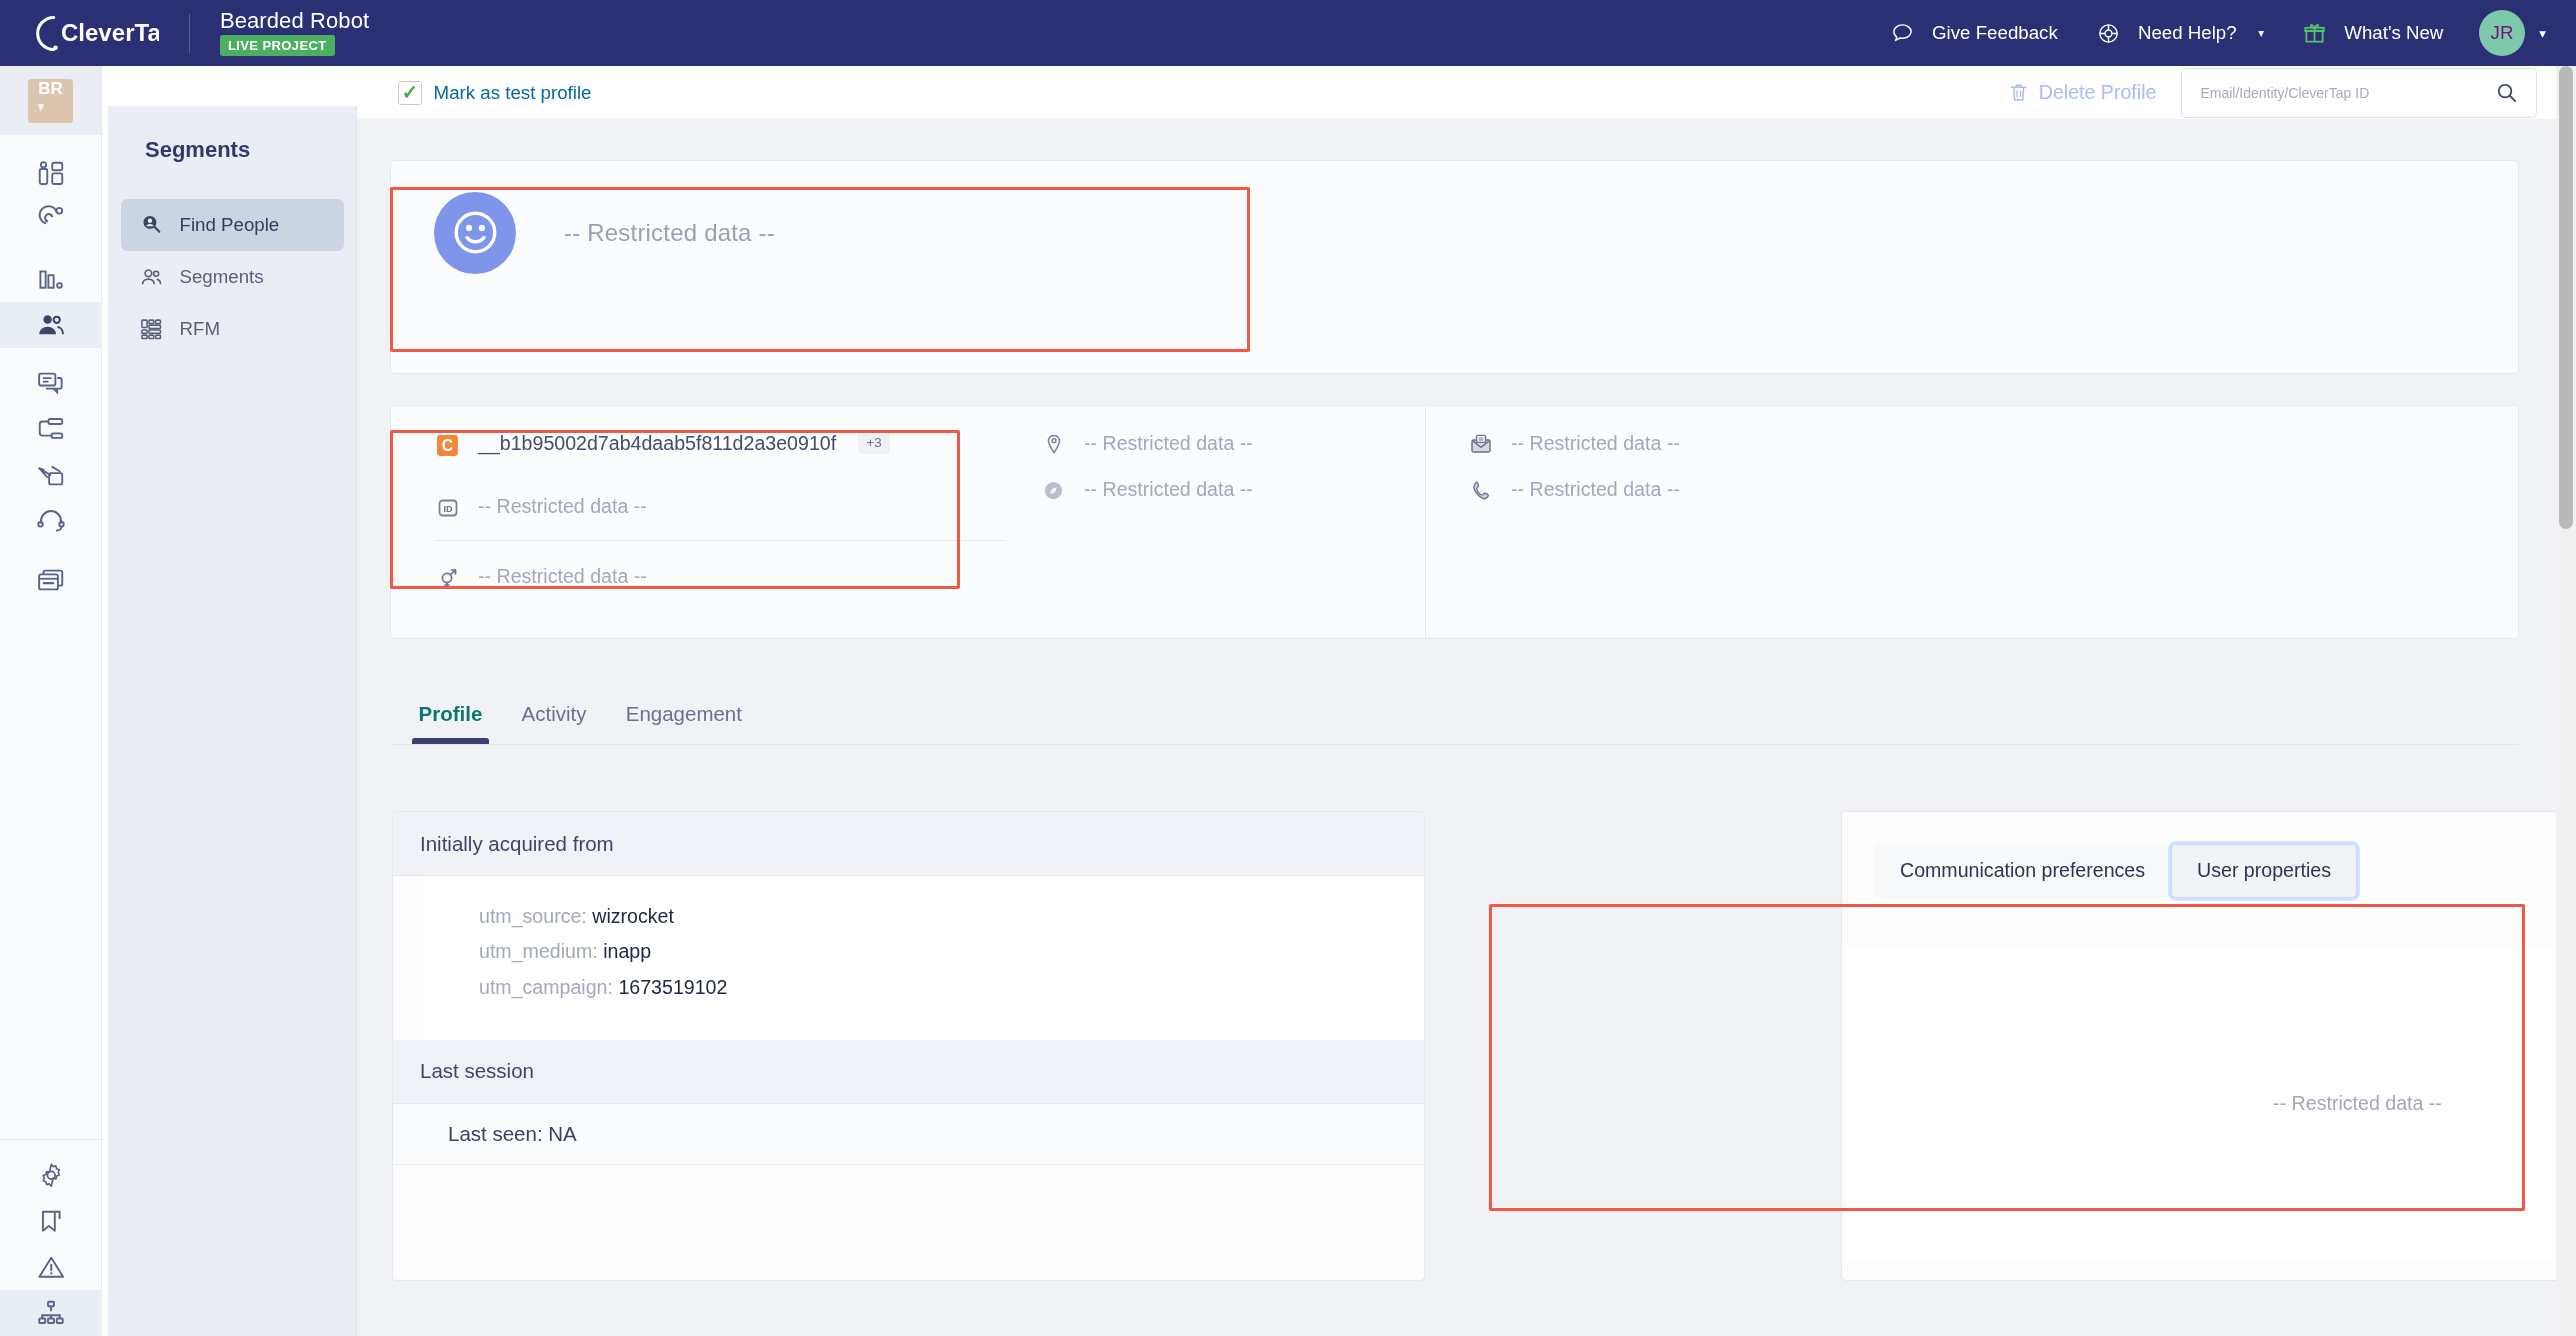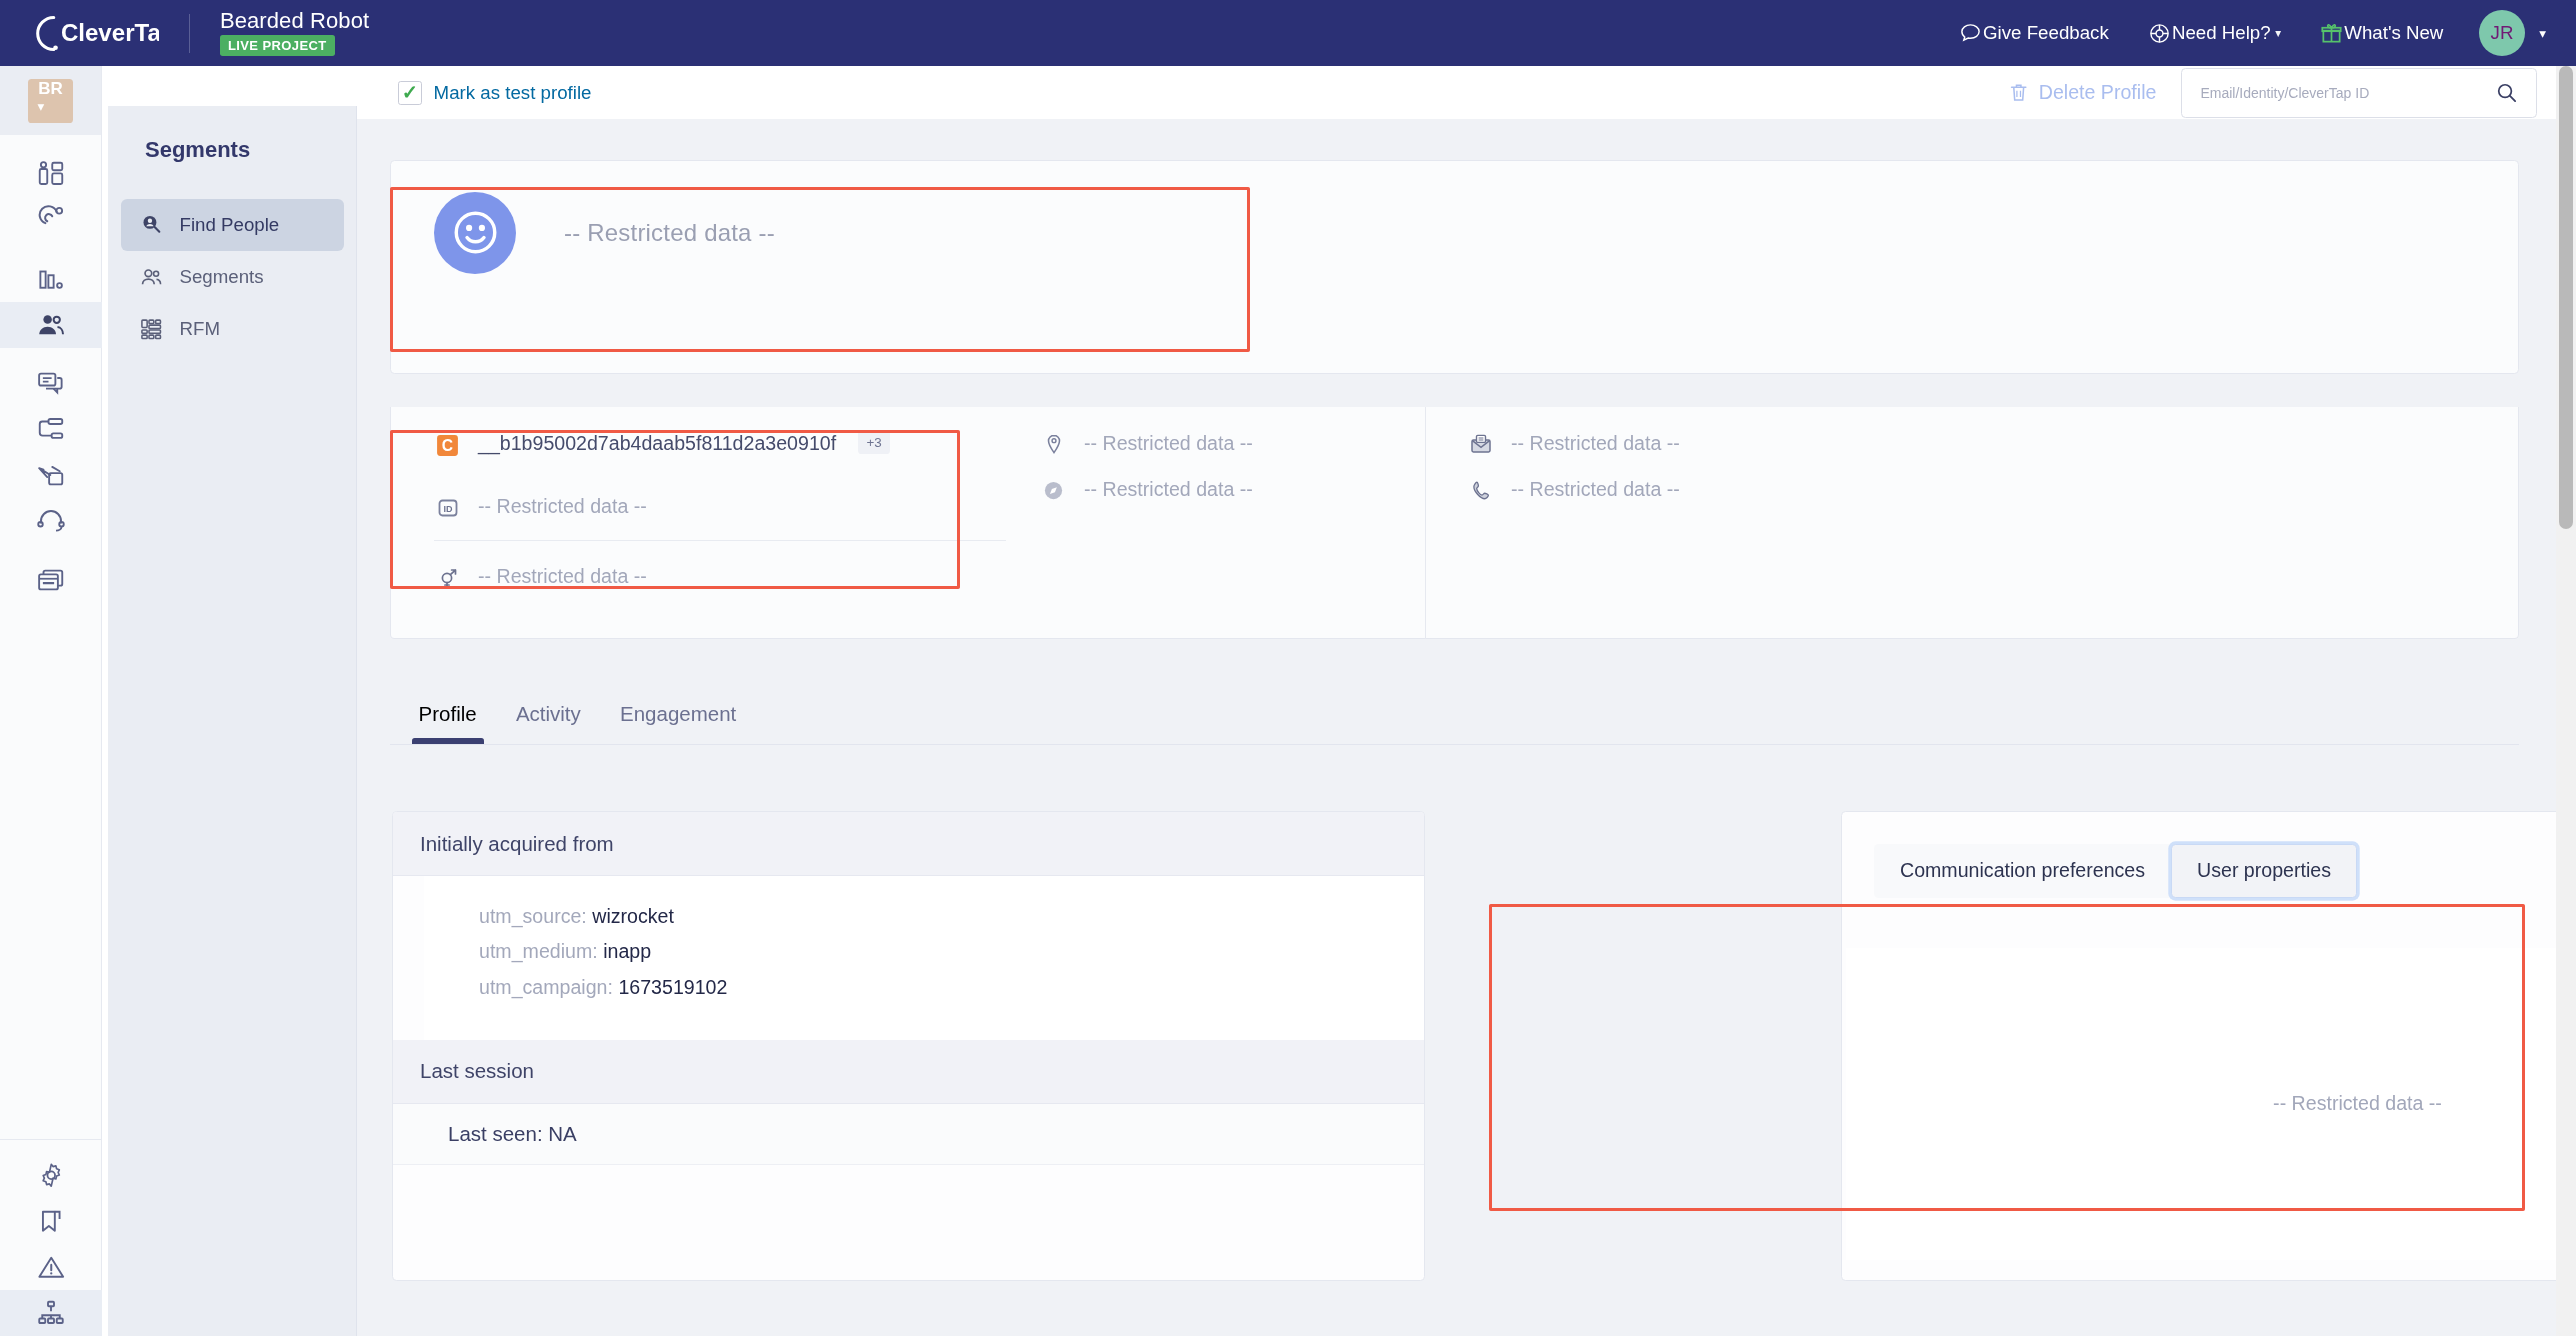--- a/index.html
+++ b/index.html
@@ -27,21 +27,21 @@
   .proj-block { display:flex; flex-direction:column; justify-content:center; gap:3.6px; }
   .proj-name { color:#fff; font-size:22px; font-weight:400; letter-spacing:0.1px; line-height:1; }
   .proj-badge {
     align-self:flex-start;
     background:#4caf62; color:#fff;
     font-size:13px; font-weight:700; letter-spacing:0.4px;
     padding:2.7px 8px 3.6px; border-radius:2.7px;
   }
   .top-right { margin-left:auto; display:flex; align-items:center; gap:0; padding-right:30px; }
   .tr-item {
-    display:flex; align-items:center; gap:1px;
+    display:flex; align-items:center; gap:18px;
     color:#fff; font-size:18.7px;
     padding: 0 19.6px; cursor:pointer; white-space:nowrap;
   }
   .chev { font-size:11.6px; opacity:.95; margin-left:3.6px; }
   .avatar-top {
     width:46px; height:46px; border-radius:50%;
     background:#7ec8ac; color:#701a75;
     display:flex; align-items:center; justify-content:center;
     font-size:18.7px; font-weight:500; margin-left:16px;
   }
@@ -203,21 +203,21 @@
   }
 
   
   .tabs {
     position:absolute; top:625px; left:37px; width:2129px;
   }
   .tabrow { display:flex; gap:0; padding-left:9px; }
   .tab {
     font-size:20.5px; color:#6b7090; padding:10.7px 19.6px 18px; cursor:pointer; position:relative;
   }
-  .tab.active { color:#000000; }
+  .tab.active { color:#0f766e;font-weight:bold; }
   .tab.active::after {
     content:''; position:absolute; left:12.5px; right:12.5px; bottom:0;
     height:5.3px; background:#3b4071; border-radius:2.7px 2.7px 0 0;
   }
   .tabline { height:0.9px; background:#e2e5ee; }
 
   
   .leftpanel {
     position:absolute; top:745px; left:39px;
     width:1033px; height:470px;

